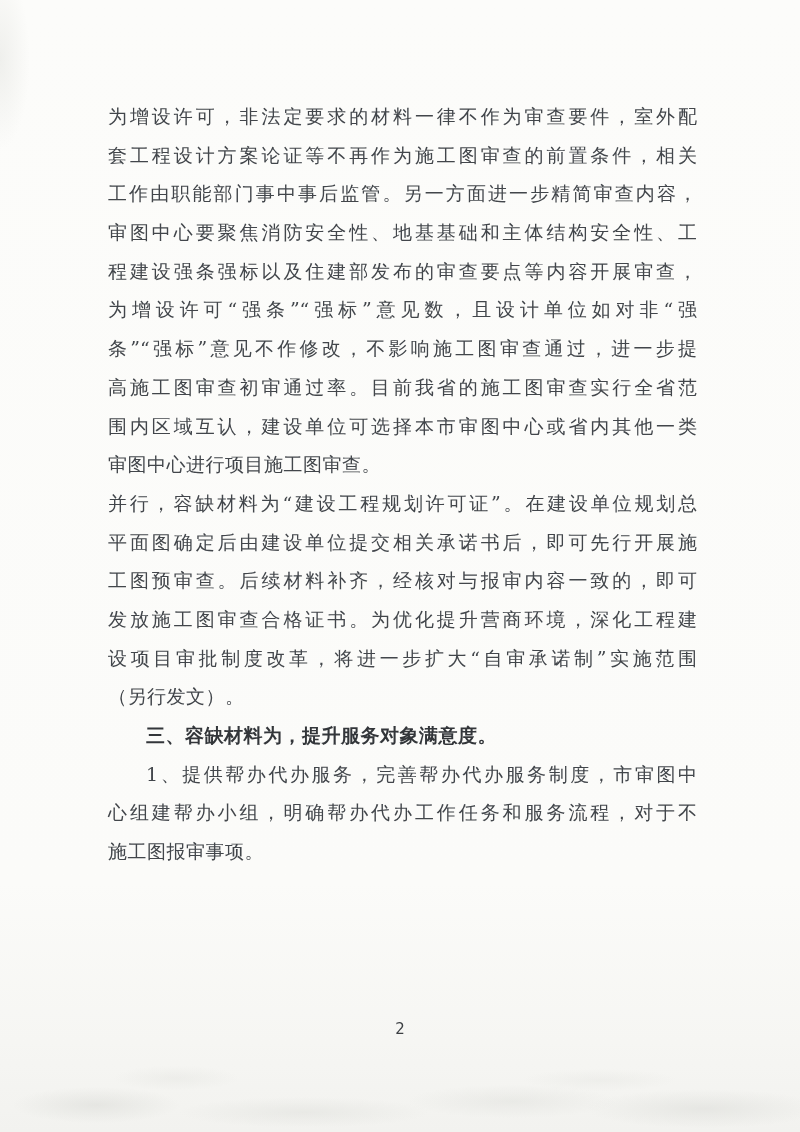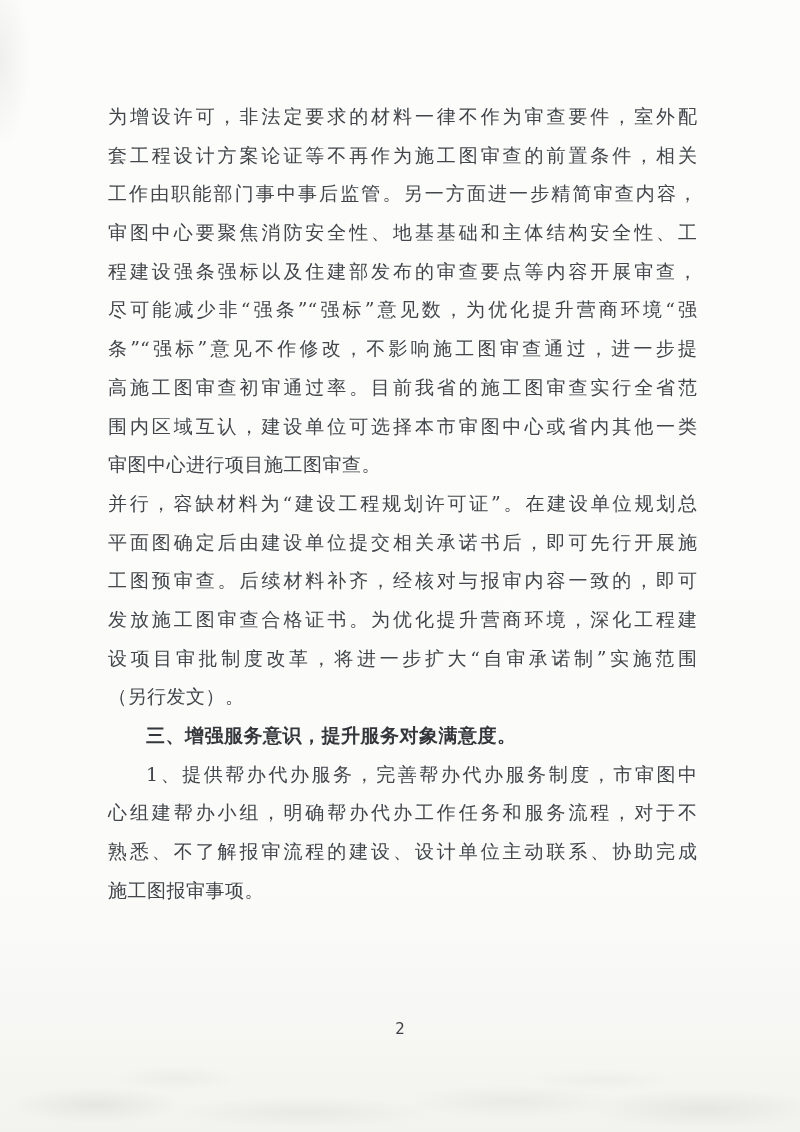--- a/index.html
+++ b/index.html
@@ -86,32 +86,31 @@
 <body>
 
 <div class="page">
   <div class="scan-noise-topleft"></div>
   <div class="text-block">
       <div class="line fill">为增设许可，非法定要求的材料一律不作为审查要件，室外配</div>
       <div class="line fill">套工程设计方案论证等不再作为施工图审查的前置条件，相关</div>
       <div class="line fill">工作由职能部门事中事后监管。另一方面进一步精简审查内容，</div>
       <div class="line fill">审图中心要聚焦消防安全性、地基基础和主体结构安全性、工</div>
       <div class="line fill">程建设强条强标以及住建部发布的审查要点等内容开展审查，</div>
-      <div class="line fill">尽可能减少非“强条”“强标”意见数，为优化提升营商环境“强</div>
+      <div class="line fill">为增设许可“强条”“强标”意见数，且设计单位如对非“强</div>
       <div class="line fill">条”“强标”意见不作修改，不影响施工图审查通过，进一步提</div>
       <div class="line fill">高施工图审查初审通过率。目前我省的施工图审查实行全省范</div>
       <div class="line fill">围内区域互认，建设单位可选择本市审图中心或省内其他一类</div>
       <div class="line">审图中心进行项目施工图审查。</div>
       <div class="line fill">并行，容缺材料为“建设工程规划许可证”。在建设单位规划总</div>
       <div class="line fill">平面图确定后由建设单位提交相关承诺书后，即可先行开展施</div>
       <div class="line fill">工图预审查。后续材料补齐，经核对与报审内容一致的，即可</div>
       <div class="line fill">发放施工图审查合格证书。为优化提升营商环境，深化工程建</div>
       <div class="line fill">设项目审批制度改革，将进一步扩大“自审承诺制”实施范围</div>
       <div class="line">（另行发文）。</div>
-      <div class="line heading indent">三、增强服务意识，提升服务对象满意度。</div>
+      <div class="line heading indent">三、容缺材料为，提升服务对象满意度。</div>
       <div class="line indent fill">1、提供帮办代办服务，完善帮办代办服务制度，市审图中</div>
       <div class="line fill">心组建帮办小组，明确帮办代办工作任务和服务流程，对于不</div>
-      <div class="line fill">熟悉、不了解报审流程的建设、设计单位主动联系、协助完成</div>
       <div class="line">施工图报审事项。</div>
     </div>
   <div class="page-number">2</div>
   <div class="scan-noise"></div>
 </div>
 
 </body></html>

